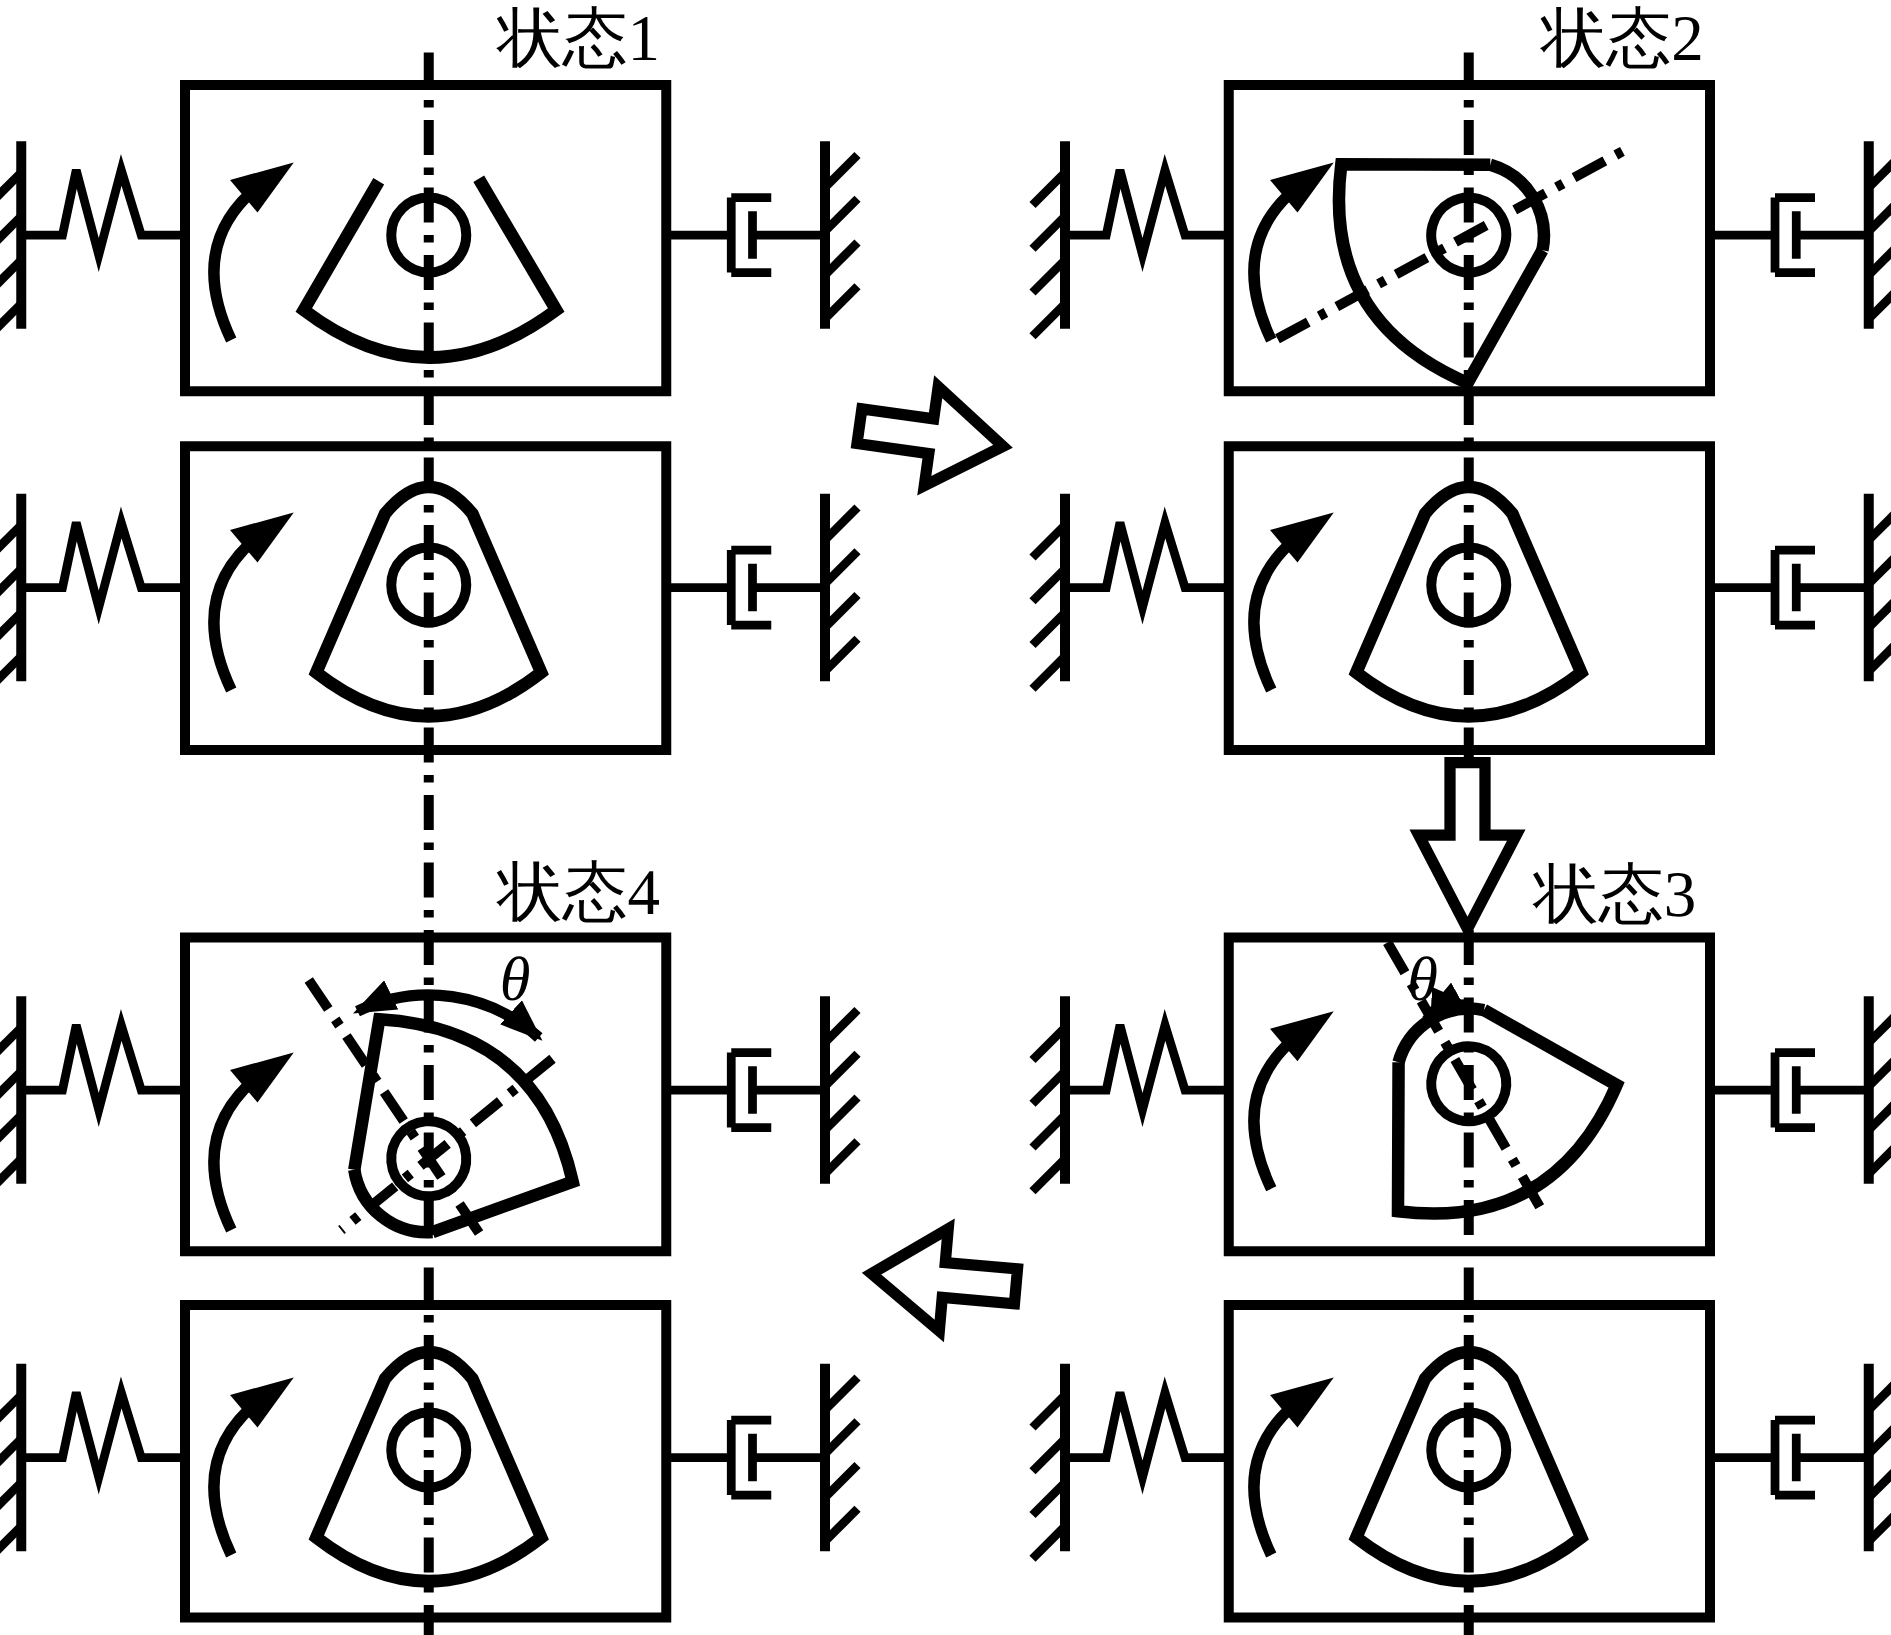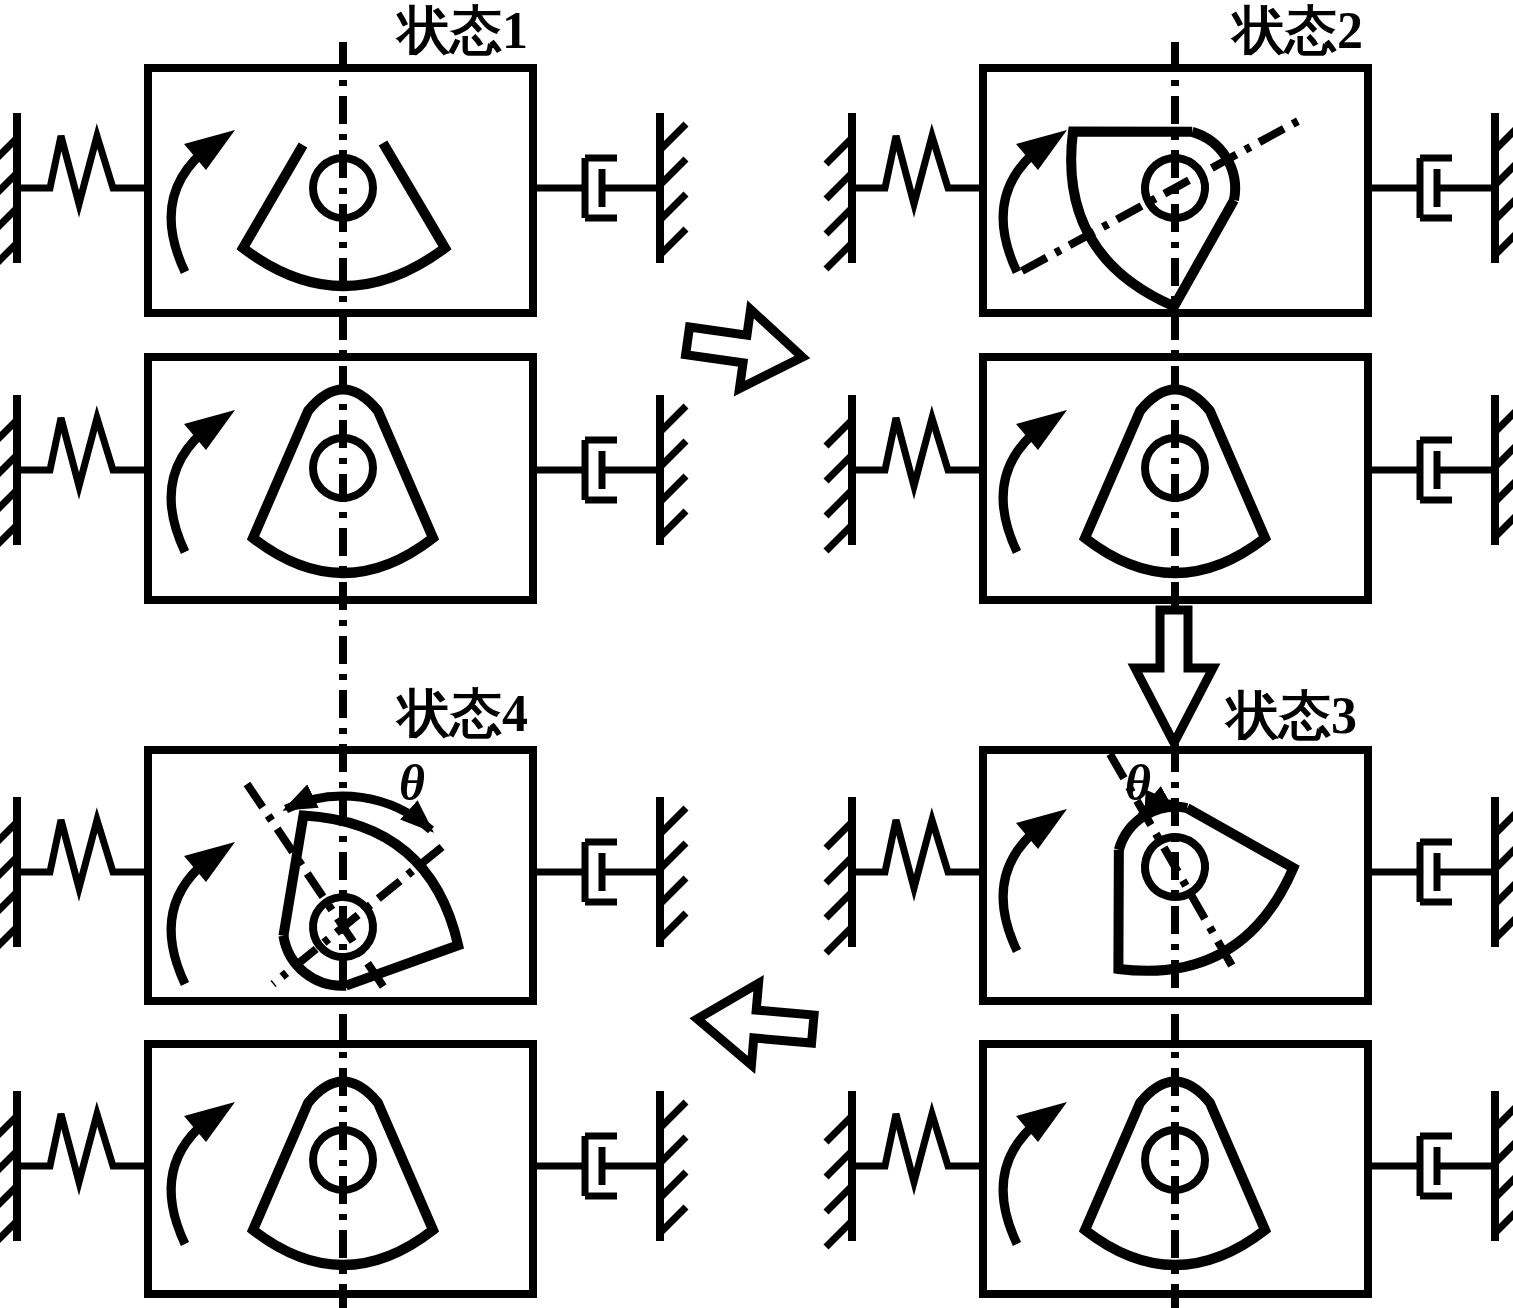--- a/index.html
+++ b/index.html
@@ -1,17 +1,17 @@
 <!DOCTYPE html>
 <html><head>
 <meta charset="utf-8">
 <style>
   html,body{margin:0;padding:0;background:#ffffff;}
   .stage{position:relative;width:1513px;height:1308px;background:#fff;overflow:hidden;
-         font-family:"Liberation Serif","DejaVu Serif",serif;font-weight:bold;}
+         font-family:"Liberation Serif","DejaVu Serif",serif;}
   svg{position:absolute;left:0;top:0;}
   .ln{stroke:#000;fill:none;stroke-width:7;}
   .wall{stroke:#000;fill:none;stroke-width:8;}
   .box{stroke:#000;fill:none;stroke-width:8;}
   .cam{stroke:#000;fill:none;stroke-width:10;}
   .piv{stroke:#000;fill:none;stroke-width:8;}
   .dd{stroke:#000;fill:none;stroke-width:8;stroke-dasharray:28 10 6 10;}
   .harrow{stroke:#000;fill:#fff;stroke-width:9;stroke-linejoin:miter;}
   .thk{stroke:#000;fill:none;stroke-width:9;}
   .solid{fill:#000;stroke:none;}

